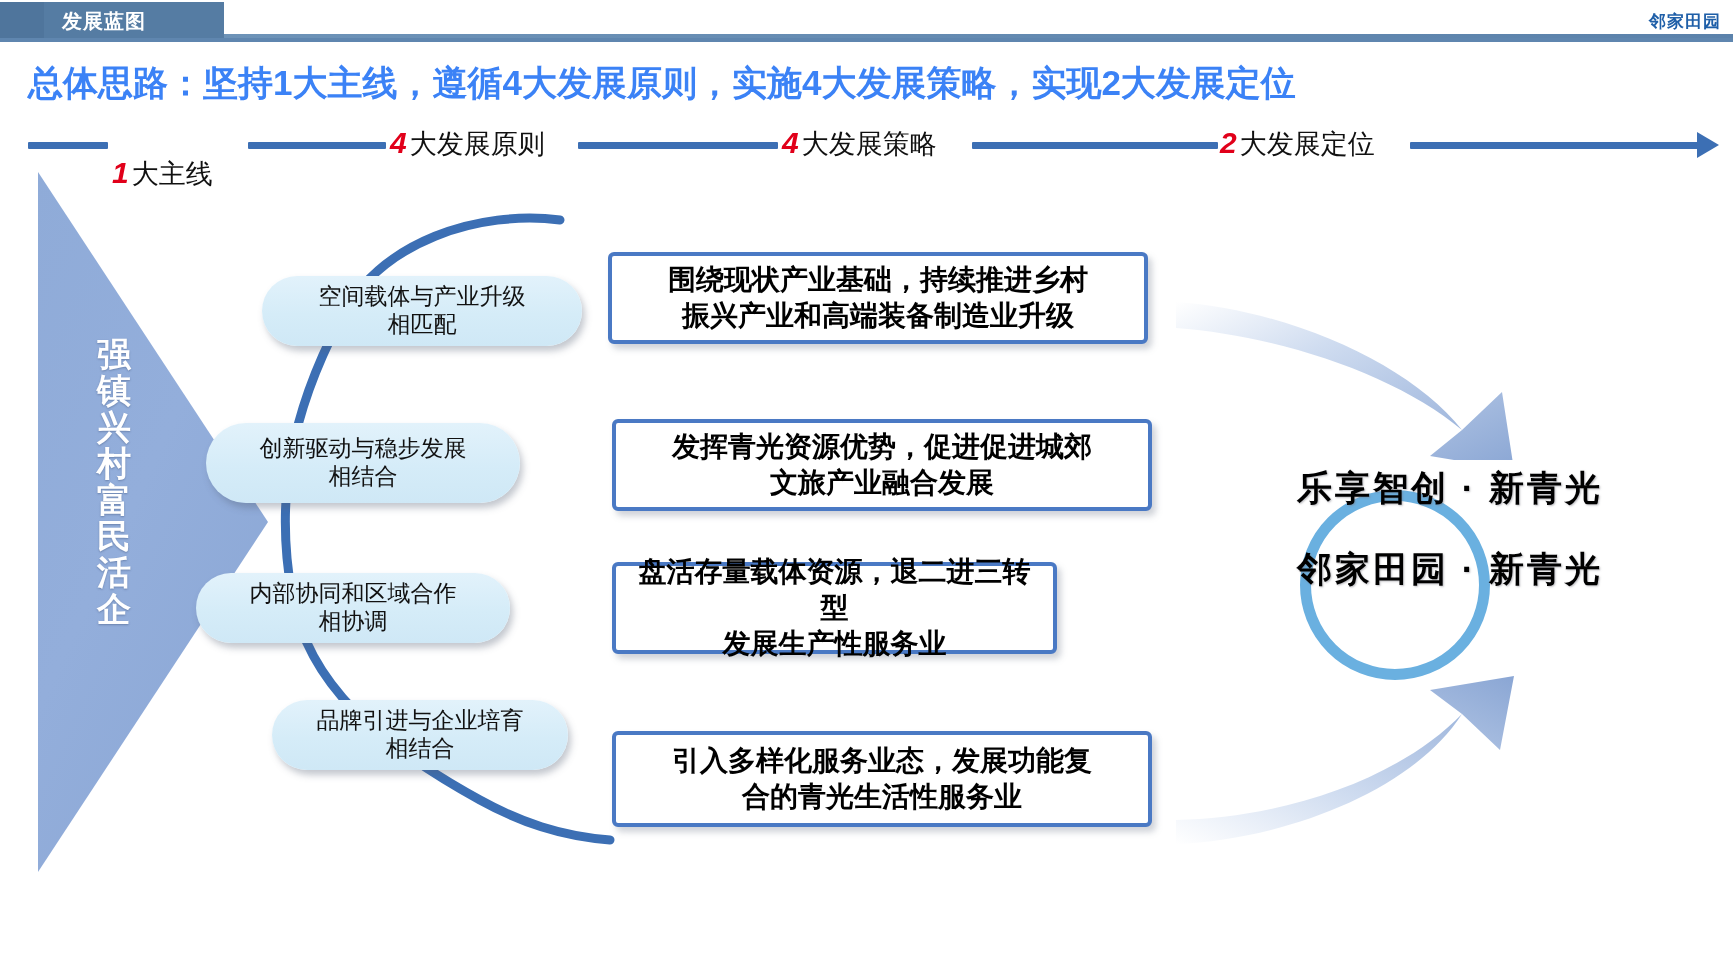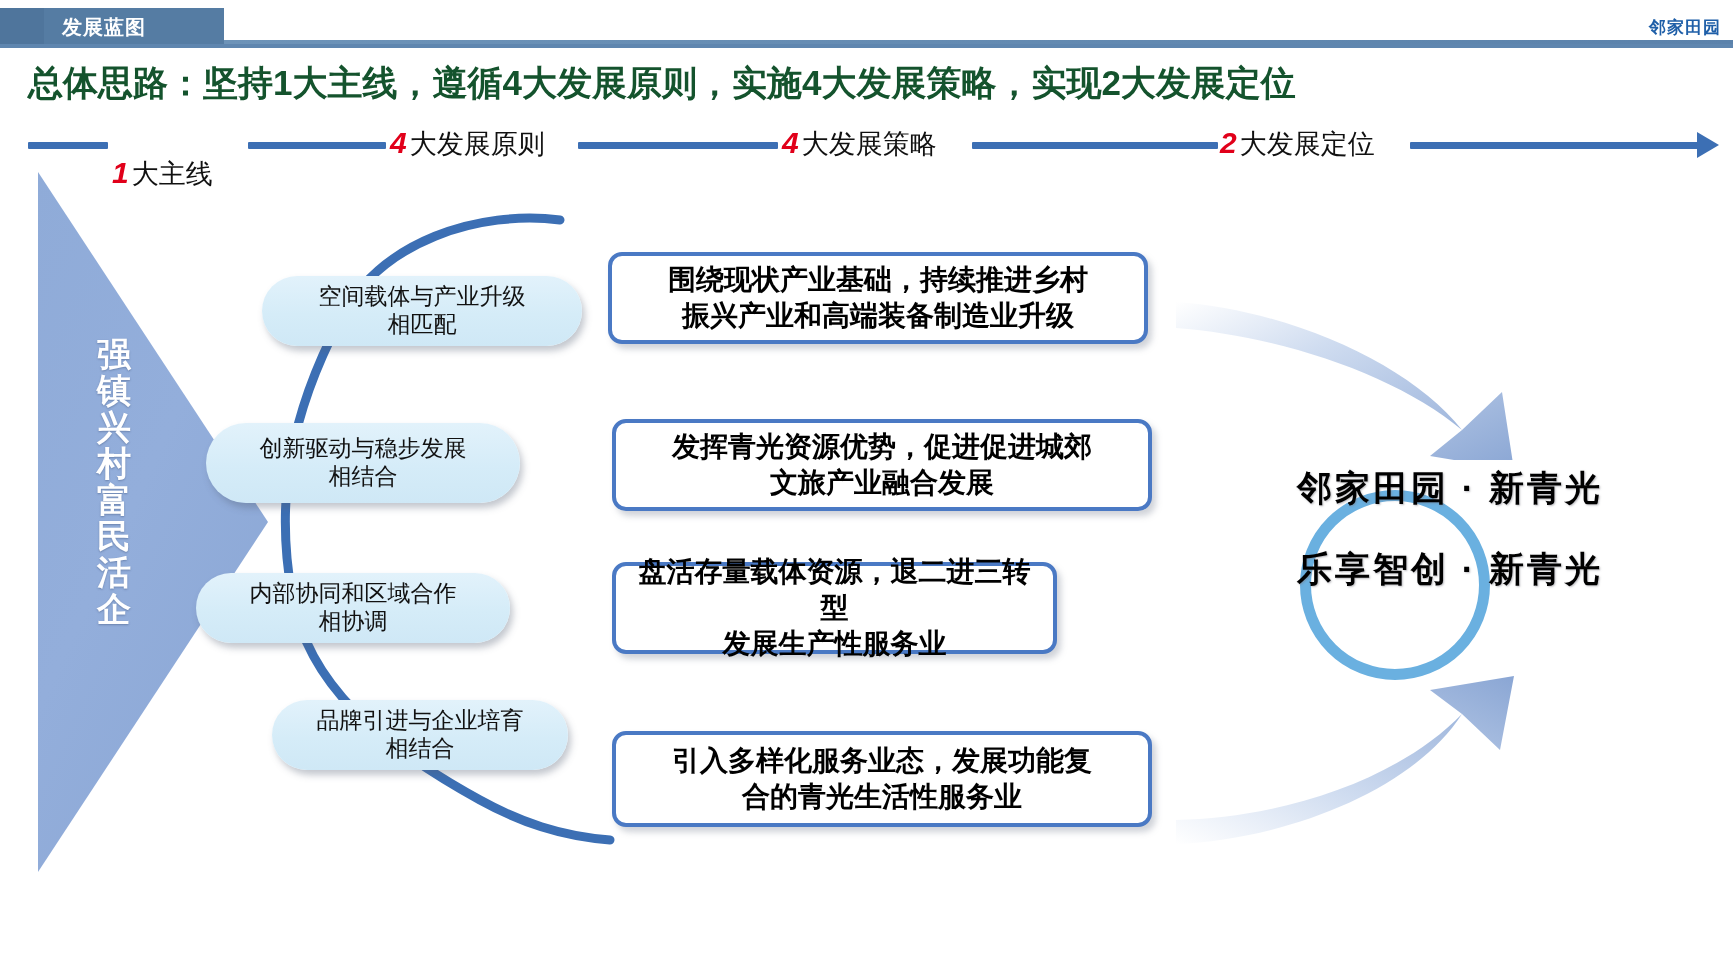--- a/index.html
+++ b/index.html
@@ -1,32 +1,32 @@
 <!DOCTYPE html>
 <html><head>
 <meta charset="utf-8">
 <style>
   html,body{margin:0;padding:0;background:#fff;}
   body{width:1733px;height:975px;position:relative;overflow:hidden;
        font-family:"Liberation Sans","DejaVu Sans",sans-serif;}
 
   
-  .hdr{position:absolute;left:0;top:8px;width:1733px;height:40px;text-decoration:underline;}
+  .hdr{position:absolute;left:0;top:2px;width:1733px;height:40px;text-decoration:underline;}
   .hdr-band{position:absolute;left:0;top:0;width:224px;height:36px;background:#557ca3;}
   .hdr-band-tab{position:absolute;left:0;top:0;width:44px;height:36px;background:#4f759c;}
   .hdr-title{position:absolute;left:62px;top:6px;font-size:20px;font-weight:bold;color:#ffffff;
              letter-spacing:1px;}
   .hdr-rule{position:absolute;left:224px;top:32px;width:1509px;height:5px;
             background:linear-gradient(to right,#6d93b8,#5b82ab);}
   .hdr-rule2{position:absolute;left:0px;top:36px;width:1733px;height:4px;background:#5f86af;}
   .hdr-right{position:absolute;right:12px;top:8px;font-size:17px;font-weight:bold;color:#1f5fa8;
              letter-spacing:1px;}
 
   
-  .maintitle{position:absolute;left:28px;top:60px;font-size:35px;font-weight:bold;color:#14532d;
+  .maintitle{position:absolute;left:28px;top:60px;font-size:35px;font-weight:bold;color:#3b82f6;
              letter-spacing:0px;white-space:nowrap;}
 
   
   .timeline{position:absolute;left:0;top:124px;width:1733px;height:44px;}
   .tl-seg{position:absolute;height:7px;background:#3c6fb4;top:18px;border-radius:1px;}
   .tl-lab{position:absolute;top:2px;font-size:27px;white-space:nowrap;color:#111;}
   .tl-num{color:#e1001a;font-weight:bold;font-style:italic;font-size:30px;padding-right:3px;}
   .tl-arrow{position:absolute;top:8px;right:14px;width:0;height:0;
             border-top:13px solid transparent;border-bottom:13px solid transparent;
             border-left:22px solid #3c6fb4;}
@@ -44,21 +44,21 @@
   .sline{position:absolute;left:180px;top:200px;width:460px;height:660px;pointer-events:none;}
 
   
   .pill{position:absolute;border-radius:999px;
         background:linear-gradient(to bottom,#e2f2fb 0%,#d5ecf8 55%,#cfe8f6 100%);
         box-shadow:3px 5px 7px rgba(80,90,110,.34);
         display:flex;align-items:center;justify-content:center;text-align:center;
         font-size:23px;color:#111;line-height:1.2;}
 
   
-  .sbox{position:absolute;border:4px solid #4a79c4;border-radius:14px;background:#fff;
+  .sbox{position:absolute;border:4px solid #4a79c4;border-radius:6px;background:#fff;
         box-shadow:4px 5px 6px rgba(120,130,145,.35);
         display:flex;align-items:center;justify-content:center;text-align:center;
         font-size:28px;font-weight:bold;color:#000;line-height:1.28;padding:0 10px;
         box-sizing:border-box;}
 
   
   .rarrow{position:absolute;}
   .ring{position:absolute;left:1300px;top:490px;width:168px;height:168px;
         border:11px solid #6ab0e0;border-radius:50%;}
   .pos-wrap{position:absolute;left:1180px;top:470px;width:540px;text-align:center;}
@@ -187,15 +187,15 @@
       <stop offset="40%" stop-color="#cfdcf0"></stop>
       <stop offset="100%" stop-color="#8aa6d4"></stop>
     </linearGradient>
   </defs>
   <path d="M 14 172 C 120 168 250 120 300 42 L 338 78 L 352 4 L 268 18 L 300 42
            C 236 108 120 146 14 148 Z" fill="url(#gArrow2)"></path>
 </svg>
 
 <div class="ring"></div>
 <div class="pos-wrap">
+  <div class="pos-line">乐享智创 · 新青光</div>
   <div class="pos-line">邻家田园 · 新青光</div>
-  <div class="pos-line">乐享智创 · 新青光</div>
 </div>
 
 </body></html>

